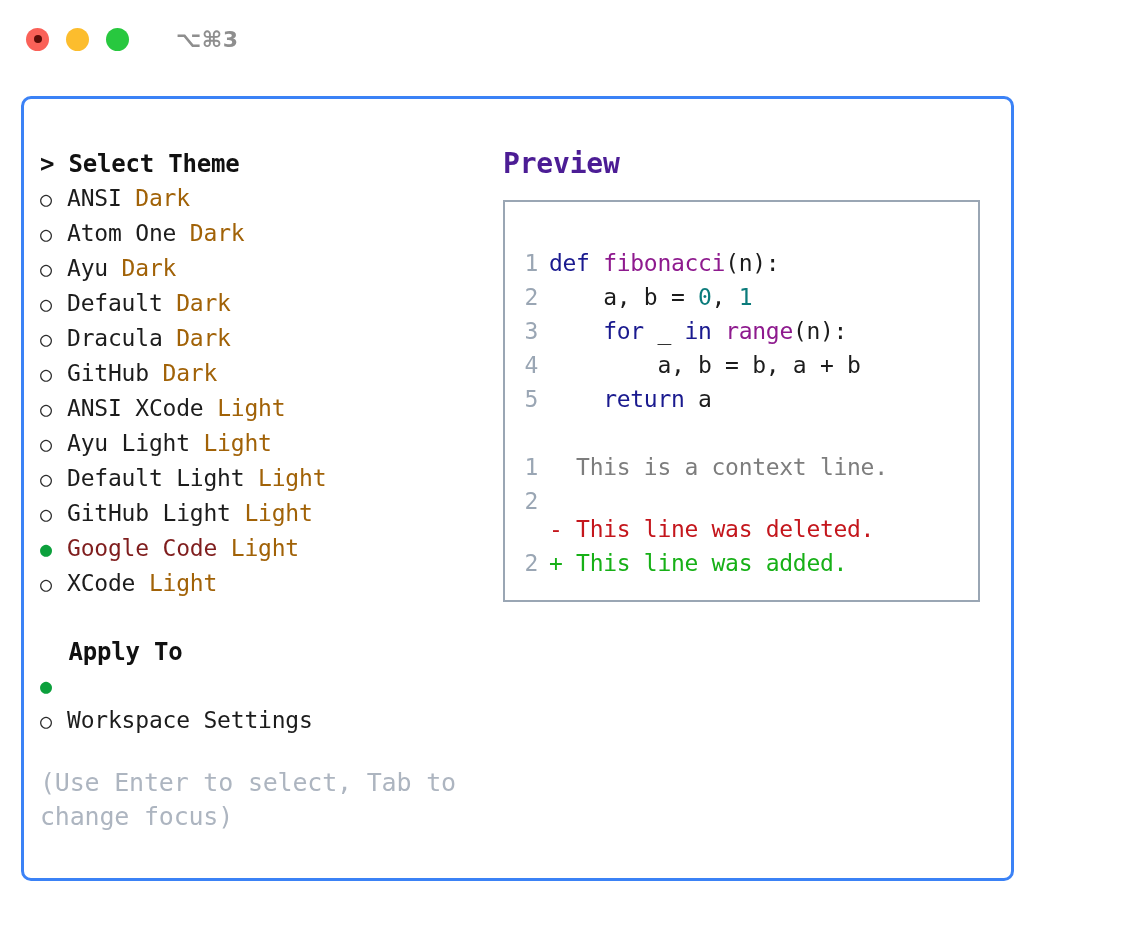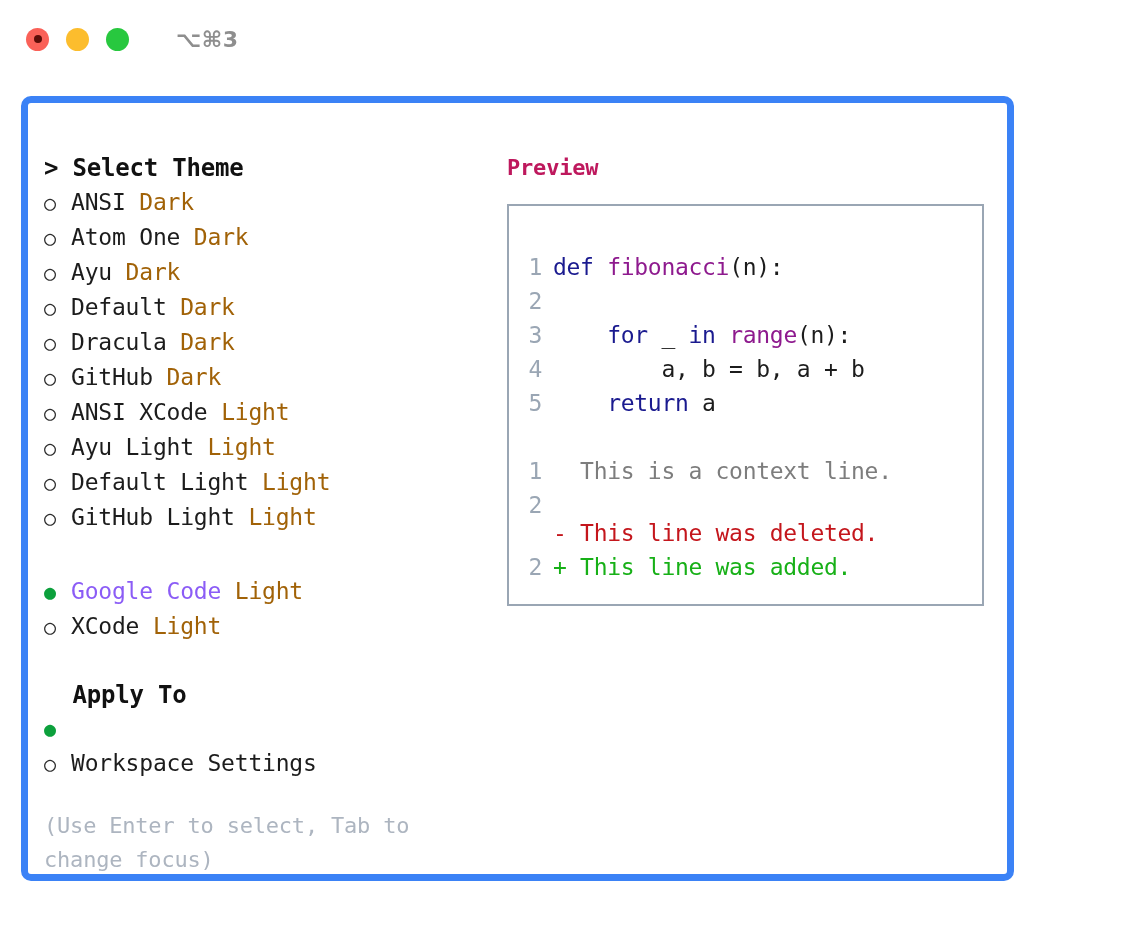--- a/index.html
+++ b/index.html
@@ -51,21 +51,21 @@
     color: #8e8e8e;
     font-family: "DejaVu Sans", "Liberation Sans", sans-serif;
     font-weight: 600;
   }
 
   
   #panel {
     position: absolute;
     left: 21px;  top: 96px;
     width: 993px; height: 785px;
-    border: 7px solid #3b82f6;
+    border: 3px solid #3b82f6;
     border-radius: 10px;
     background: #ffffff;
   }
 
   #panel-inner {
     position: absolute;
     left: 0; top: 0;
     width: 100%; height: 100%;
     display: flex;
   }
@@ -95,44 +95,44 @@
   }
   .marker {
     display: inline-block;
     width: 27px;
     flex: 0 0 27px;
     color: #2b2b2b;
     font-size: 20px;
   }
   .marker.on { color: #0ca03c; }
   .opt-label { color: #1c1c1c; }
-  .opt-row.selected .opt-label { color: #8b5cf6; margin-top: 39px; }
+  .opt-row.selected .opt-label { color: #7f1d1d; }
   .opt-variant { color: #a16207; }
 
   .spacer-row { height: 34px; }
 
   #hint-block {
     margin-top: 28px;
-    font-size: 22px;
+    font-size: 25px;
     line-height: 34px;
     color: #adb5c0;
     letter-spacing: -0.2px;
     width: 420px;
   }
 
   
   #right-col {
     flex: 1;
     padding: 48px 0 0 13px;
   }
 
   #preview-title {
-    font-size: 22px;
+    font-size: 28px;
     font-weight: bold;
-    color: #be185d;
+    color: #4c1d95;
     line-height: 34px;
     letter-spacing: -0.2px;
   }
 
   #preview-box {
     margin-top: 19px;
     width: 477px;
     height: 402px;
     border: 2px solid #9aa6b4;
     background: #ffffff;
@@ -216,21 +216,21 @@
         <div id="hint-block">(Use Enter to select, Tab to change focus)</div>
       </div>
 
       <div id="right-col">
 
         <div id="preview-title">Preview</div>
 
         <div id="preview-box">
           <div id="code-block">
               <div class="code-line"><span class="gutter">1</span><span class="code-text"><span class="tok-kw">def </span><span class="tok-fn">fibonacci</span><span class="tok-plain">(n):</span></span></div>
-              <div class="code-line"><span class="gutter">2</span></div>
+              <div class="code-line"><span class="gutter">2</span><span class="code-text"><span class="tok-plain">    a, b = </span><span class="tok-num">0</span><span class="tok-plain">, </span><span class="tok-num">1</span></span></div>
               <div class="code-line"><span class="gutter">3</span><span class="code-text"><span class="tok-plain">    </span><span class="tok-kw">for</span><span class="tok-plain"> _ </span><span class="tok-kw">in</span><span class="tok-plain"> </span><span class="tok-fn">range</span><span class="tok-plain">(n):</span></span></div>
               <div class="code-line"><span class="gutter">4</span><span class="code-text"><span class="tok-plain">        a, b = b, a + b</span></span></div>
               <div class="code-line"><span class="gutter">5</span><span class="code-text"><span class="tok-plain">    </span><span class="tok-kw">return</span><span class="tok-plain"> a</span></span></div>
             </div>
           <div class="diff-gap"></div>
           <div id="diff-block">
               <div class="code-line"><span class="gutter">1</span><span class="diff-ctx">  This is a context line.</span></div>
               <div class="code-line"><span class="gutter">2</span><span class="diff-del">- This line was deleted.</span></div>
               <div class="code-line"><span class="gutter">2</span><span class="diff-add">+ This line was added.</span></div>
             </div>

